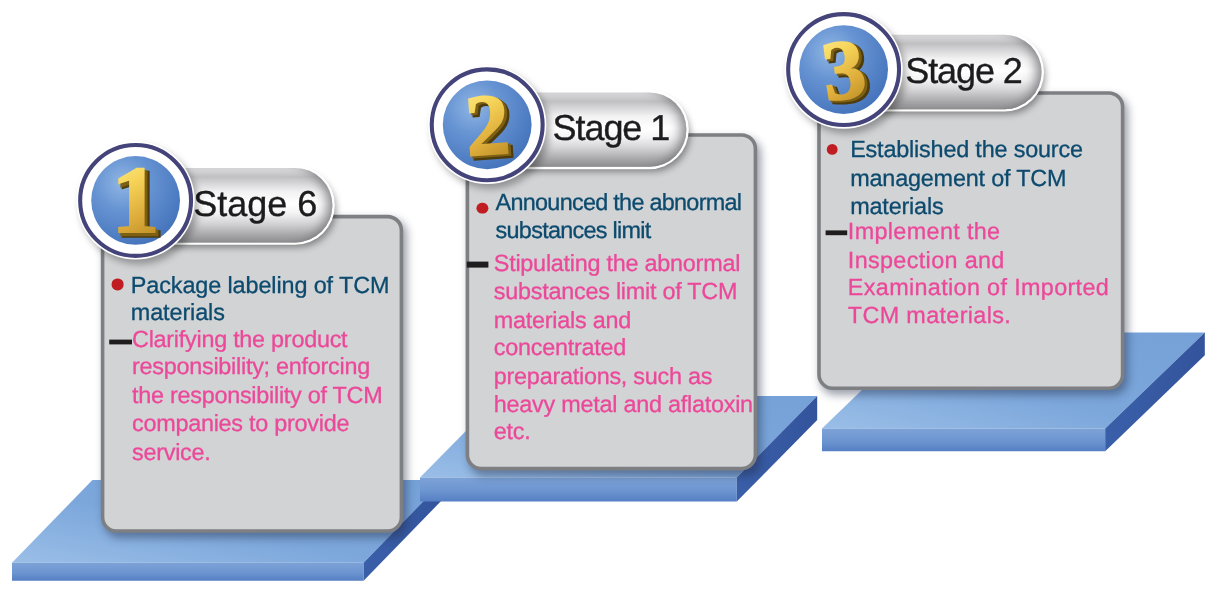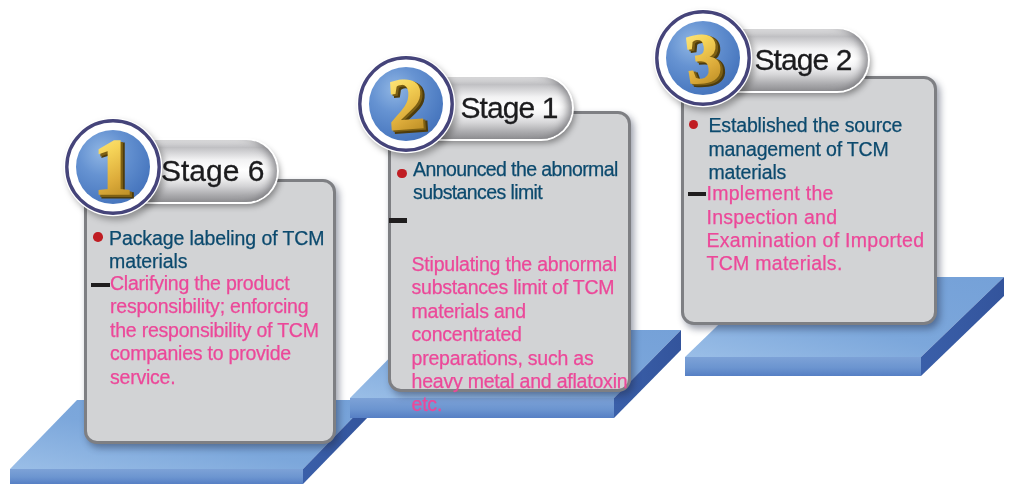--- a/index.html
+++ b/index.html
@@ -115,18 +115,18 @@
 </svg>
 
 <span class="dot" style="left:93.2px;top:232.2px;"></span>
 <div class="para red" style="left:109px;top:226.6px;letter-spacing:-0.09px;">Package labeling of TCM<br>materials</div>
 <span class="dash" style="left:91px;top:282.9px;"></span>
 <div class="para" style="left:110px;top:272px;letter-spacing:-0.22px;">Clarifying the product<br>responsibility; enforcing<br>the responsibility of TCM<br>companies to provide<br>service.</div>
 
 <span class="dot" style="left:397.2px;top:168.7px;"></span>
 <div class="para red" style="left:413px;top:158px;letter-spacing:-0.6px;">Announced the abnormal<br>substances limit</div>
 <span class="dash" style="left:388.5px;top:218px;"></span>
-<div class="para" style="left:411.5px;top:208.9px;letter-spacing:-0.21px;margin-top:44px;">Stipulating the abnormal<br>substances limit of TCM<br>materials and<br>concentrated<br>preparations, such as<br>heavy metal and aflatoxin<br>etc.</div>
+<div class="para" style="left:411.5px;top:208.9px;letter-spacing:-0.21px;">Stipulating the abnormal<br>substances limit of TCM<br>materials and<br>concentrated<br>preparations, such as<br>heavy metal and aflatoxin<br>etc.</div>
 
 <span class="dot" style="left:688.9px;top:119.6px;"></span>
 <div class="para red" style="left:708.5px;top:114.3px;letter-spacing:-0.16px;">Established the source<br>management of TCM<br>materials</div>
 <span class="dash" style="left:687.5px;top:191.5px;"></span>
 <div class="para" style="left:706.5px;top:182.2px;letter-spacing:0.28px;">Implement the<br>Inspection and<br>Examination of Imported<br>TCM materials.</div>
 
 </body></html>

